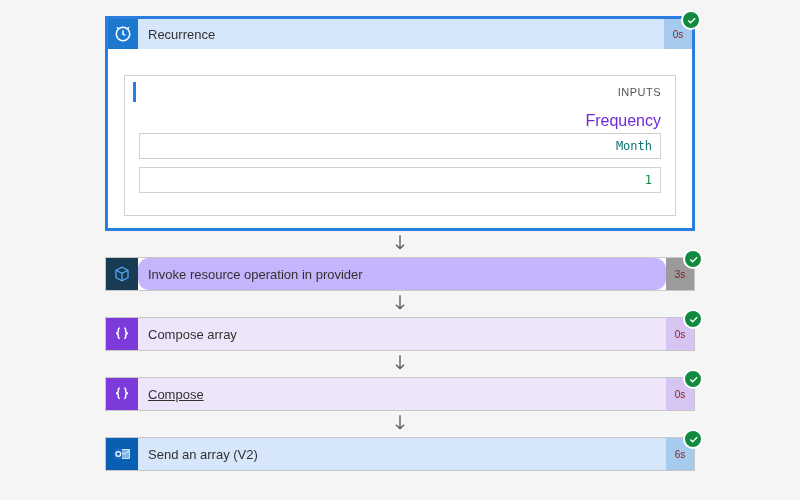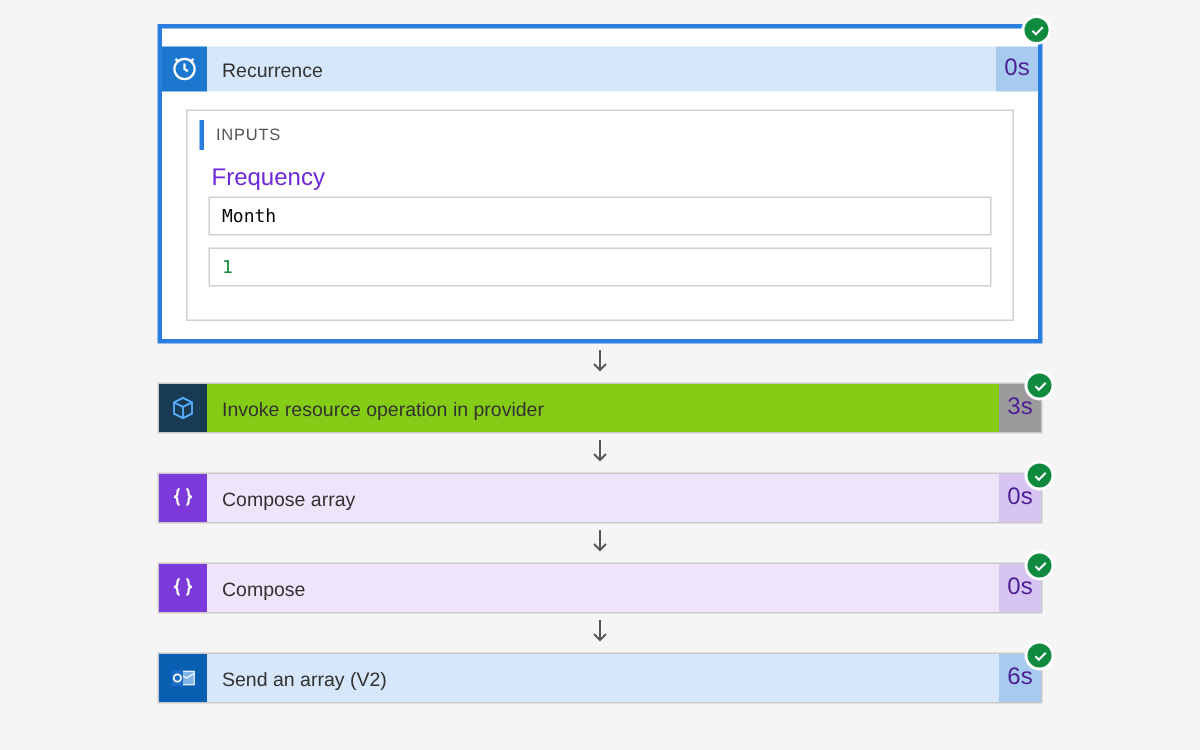--- a/index.html
+++ b/index.html
@@ -22,21 +22,21 @@
     background: #fff;
   }
   .step.expanded {
     border: 3px solid #2a7ee0;
   }
   .header {
     display: flex;
     align-items: stretch;
     height: 32px;
   }
-  .step.expanded .header { height: 30px; margin-top: 12px; }
+  .step.expanded .header { height: 30px; }
   .collapsed .header { border: none; }
   .iconbox {
     width: 32px;
     display: flex;
     align-items: center;
     justify-content: center;
     color: #fff;
   }
   .step.expanded .iconbox { width: 30px; }
   .iconbox svg { width: 18px; height: 18px; display: block; }
@@ -45,38 +45,38 @@
     display: flex;
     align-items: center;
     padding: 0 10px;
     color: #323130;
   }
   .duration {
     min-width: 28px;
     display: flex;
     align-items: center;
     justify-content: center;
-    font-size: 16px;
-    color: #4c1d95;
+    font-size: 10px;
+    color: #7f1d1d;
   }
   
   .recurrence .iconbox { background: #1c78cf; }
   .recurrence .title   { background: #d6e7fb; }
   .recurrence .duration{ background: #a7cbee; }
 
   .invoke .iconbox { background: #183a52; }
-  .invoke .title   { background: #84cc16; }
+  .invoke .title   { background: #c4b5fd; border-radius: 11px; }
   .invoke .duration{ background: #9b9b9b; }
 
   .filterarr .iconbox { background: #7b3ad9; }
   .filterarr .title   { background: #eee5fb; }
   .filterarr .duration{ background: #d6c4f2; }
 
   .compose .iconbox { background: #7b3ad9; }
-  .compose .title   { background: #eee5fb; }
+  .compose .title   { background: #eee5fb; text-decoration: underline; }
   .compose .duration{ background: #d6c4f2; }
 
   .email .iconbox { background: #0a5fb3; }
   .email .title   { background: #d6e7fb; }
   .email .duration{ background: #a7cbee; }
 
   .badge {
     position: absolute;
     top: -9px;
     right: -9px;
@@ -85,21 +85,22 @@
     border-radius: 50%;
     background: #0f8a3e;
     border: 2px solid #fff;
     display: flex;
     align-items: center;
     justify-content: center;
   }
   .badge svg { width: 11px; height: 11px; display:block; }
 
   .details {
-    padding: 12px 16px 12px 16px;
+    padding: 26px 16px 12px 16px;
+    text-align: right;
   }
   .inputs-card {
     border: 1px solid #d0d0d0;
     padding: 10px 14px 14px 14px;
   }
   .inputs-title {
     font-size: 11px;
     letter-spacing: 0.5px;
     color: #555;
     border-left: 3px solid #2a7ee0;
@@ -109,21 +110,21 @@
   .field-label {
     font-size: 16px;
     color: #6d28d9;
     margin: 2px 0 3px 2px;
   }
   .field-box {
     border: 1px solid #d0d0d0;
     padding: 5px 8px;
     font-family: Consolas, monospace;
     font-size: 12px;
-    color: #000000;
+    color: #0f766e;
     margin-bottom: 8px;
   }
   .field-box.numeric { color: #128a3a; }
 
   .arrow {
     display: flex;
     justify-content: center;
     padding: 3px 0 3px 0;
   }
   .arrow svg { width: 16px; height: 20px; display:block; }

